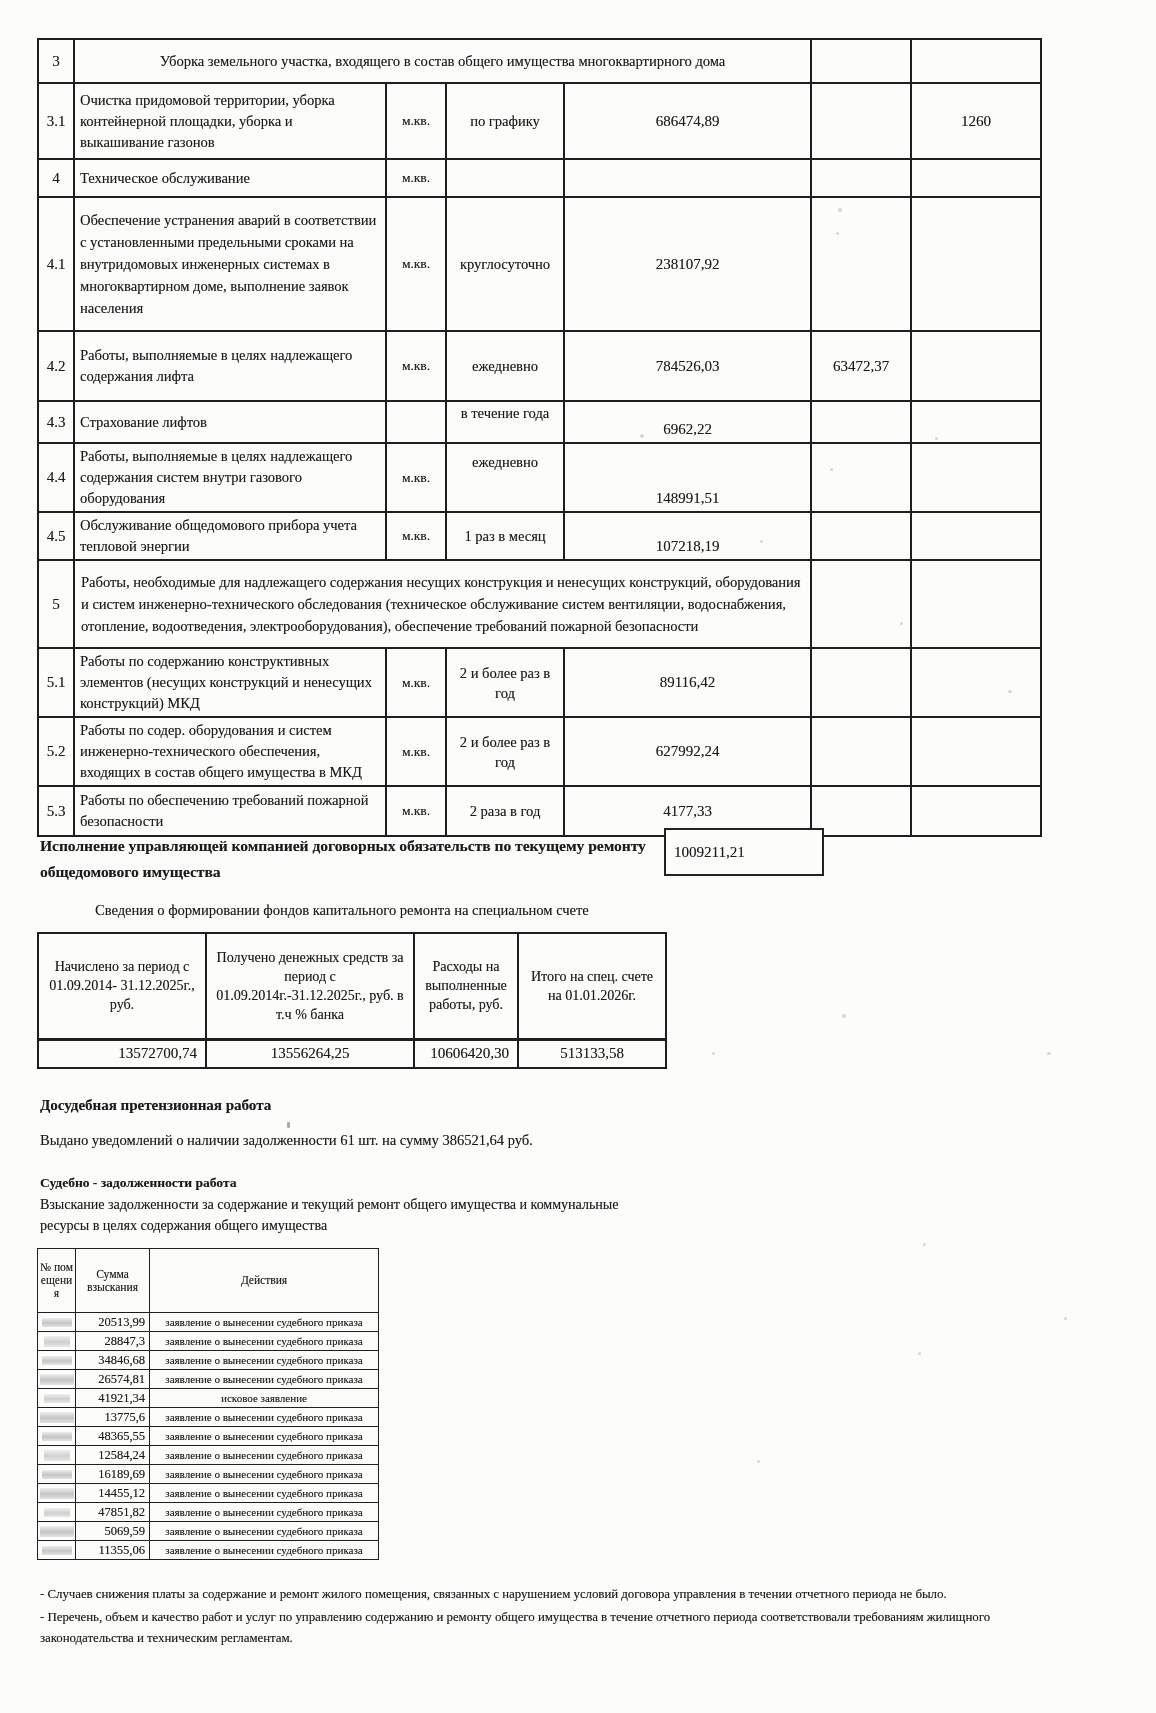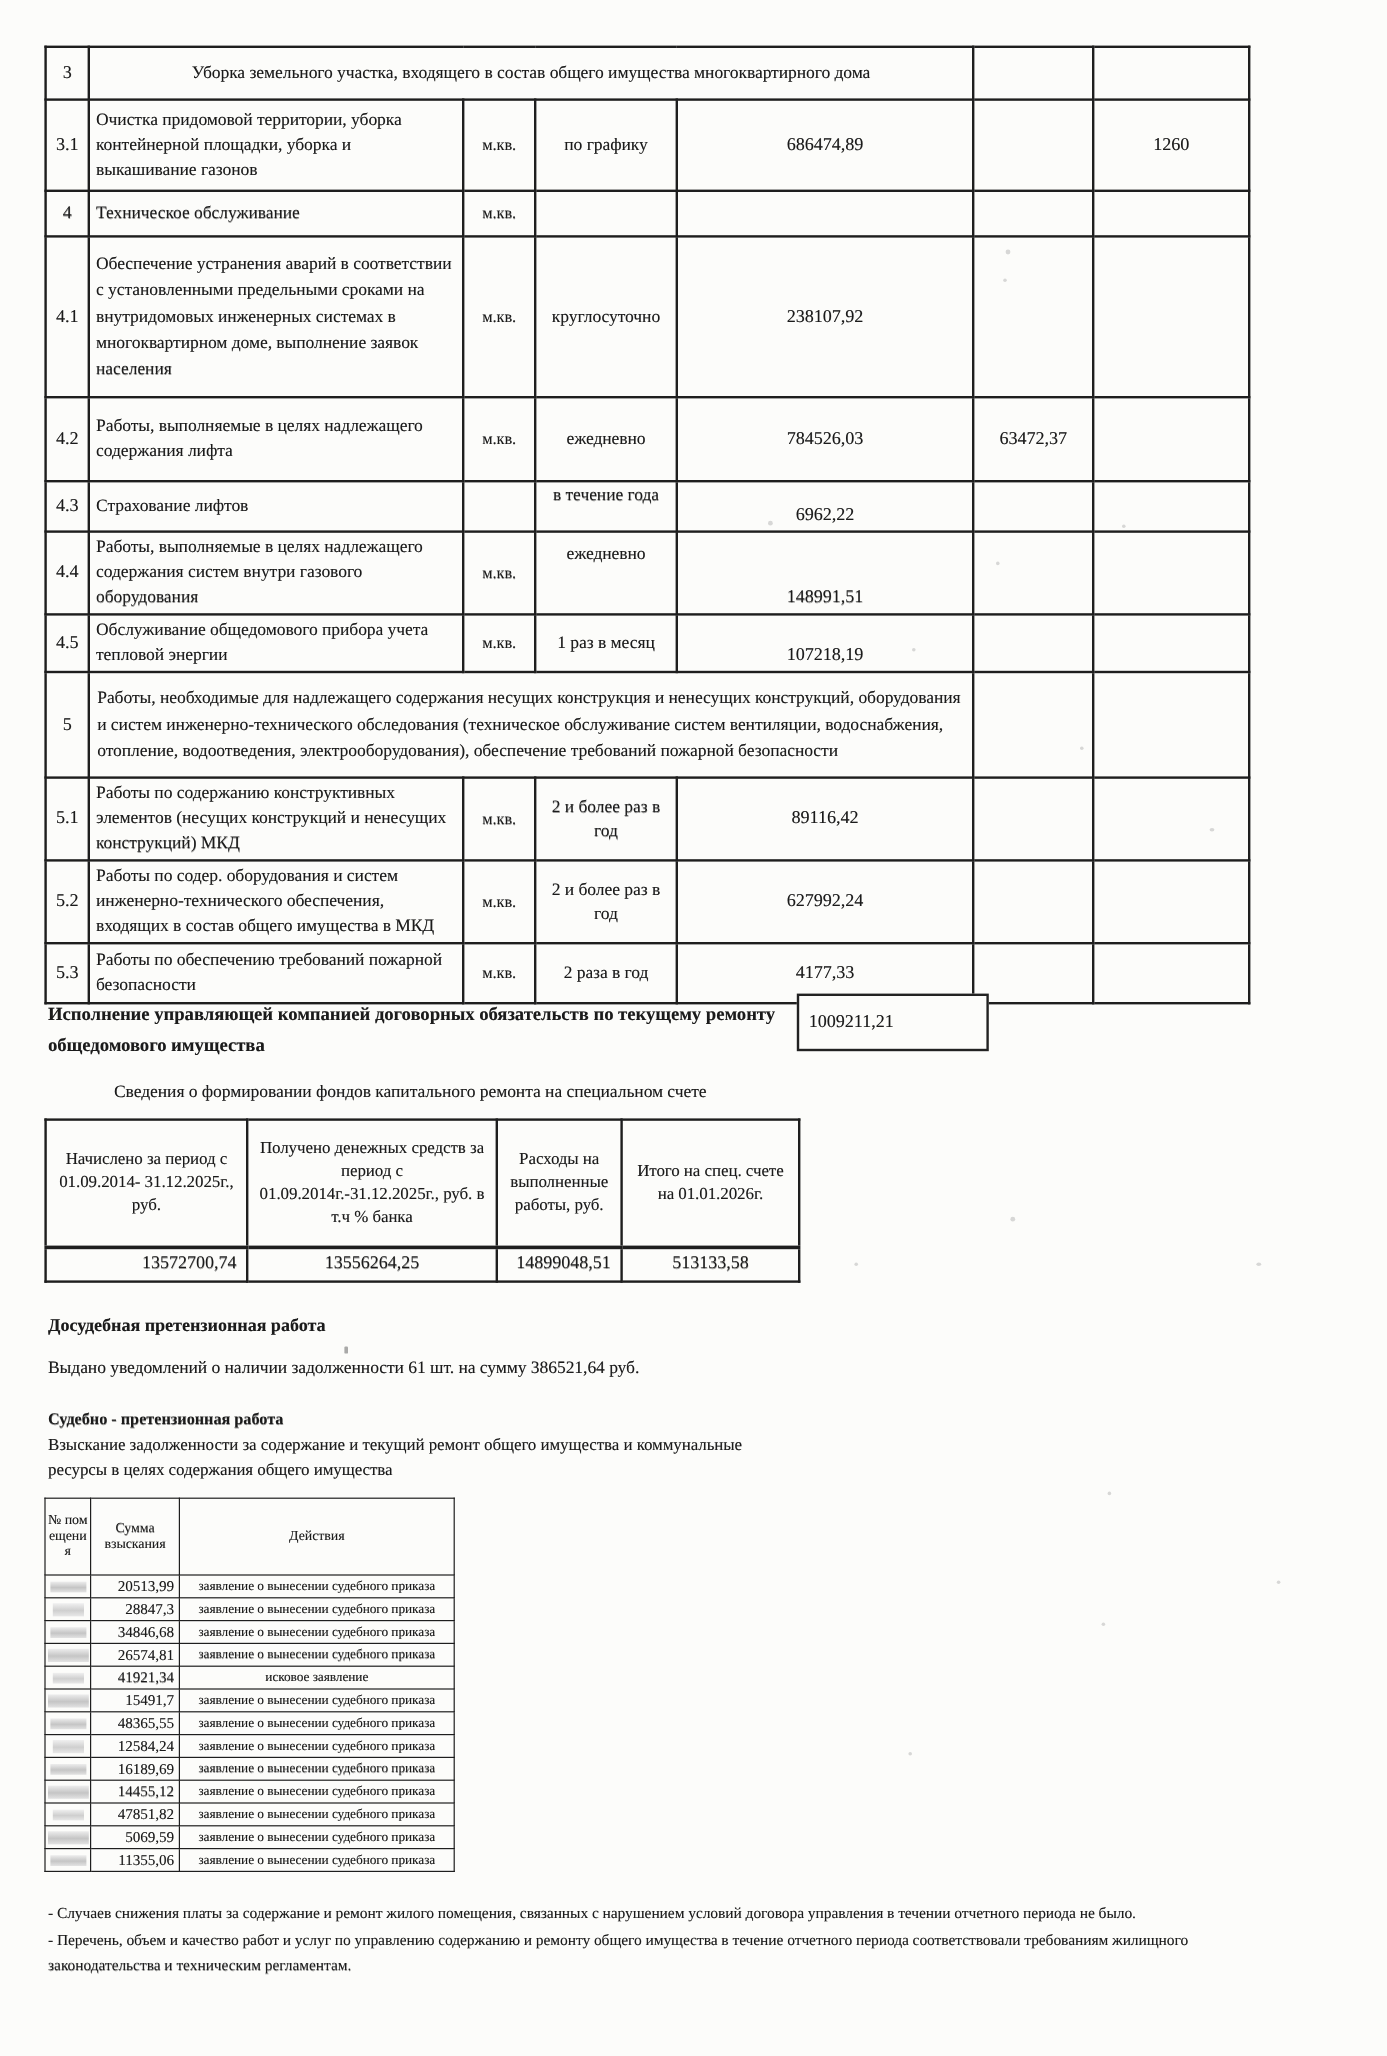--- a/index.html
+++ b/index.html
@@ -208,29 +208,29 @@
     <tbody>
       <tr>
         <td class="head">Начислено за период с 01.09.2014- 31.12.2025г., руб.</td>
         <td class="head">Получено денежных средств за период с 01.09.2014г.-31.12.2025г., руб. в т.ч % банка</td>
         <td class="head">Расходы на выполненные работы, руб.</td>
         <td class="head">Итого на спец. счете на 01.01.2026г.</td>
       </tr>
       <tr>
         <td class="val right">13572700,74</td>
         <td class="val center">13556264,25</td>
-        <td class="val right">14899048,51</td>
+        <td class="val right">10606420,30</td>
         <td class="val center">513133,58</td>
       </tr>
     </tbody>
   </table>
 
   <div class="pretrial-title">Досудебная претензионная работа</div>
   <div class="pretrial-text">Выдано уведомлений о наличии задолженности 61 шт.  на сумму 386521,64 руб.</div>
-  <div class="judicial-title">Судебно - претензионная работа</div>
+  <div class="judicial-title">Судебно - задолженности работа</div>
   <div class="judicial-text">Взыскание задолженности за содержание и текущий ремонт общего имущества и коммунальные ресурсы в целях содержания общего имущества</div>
 
   <table class="claims-table">
     <colgroup>
       <col style="width:38px">
         <col style="width:74px">
         <col style="width:229px">
     </colgroup>
     <tbody>
       <tr>
@@ -276,21 +276,21 @@
             <span class="smudge"></span>
           </td>
           <td class="c-sum">41921,34</td>
           <td class="c-act">исковое заявление</td>
         </tr>
 
         <tr class="cr">
           <td class="c-num">
             <span class="smudge"></span>
           </td>
-          <td class="c-sum">15491,7</td>
+          <td class="c-sum">13775,6</td>
           <td class="c-act">заявление о вынесении судебного приказа</td>
         </tr>
 
         <tr class="cr">
           <td class="c-num">
             <span class="smudge"></span>
           </td>
           <td class="c-sum">48365,55</td>
           <td class="c-act">заявление о вынесении судебного приказа</td>
         </tr>

